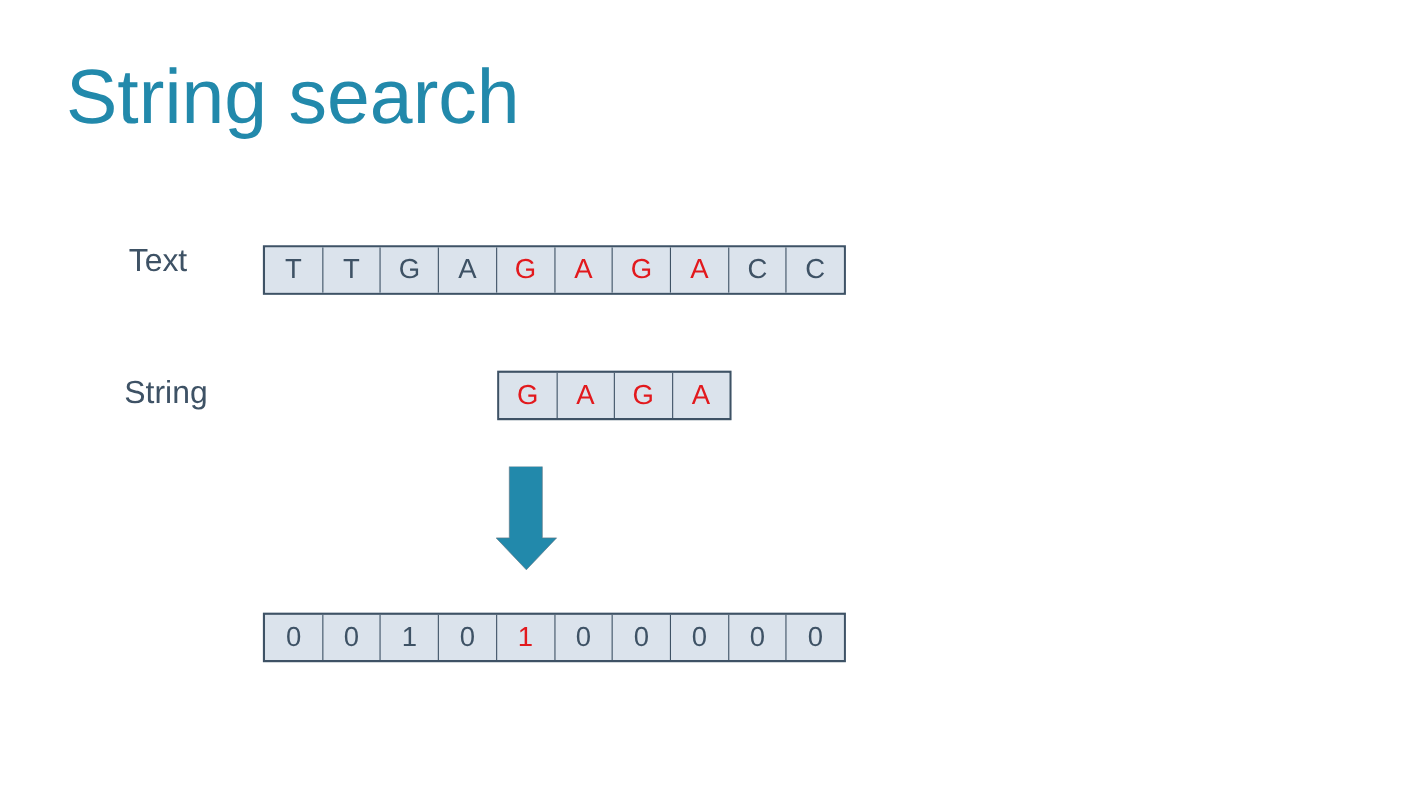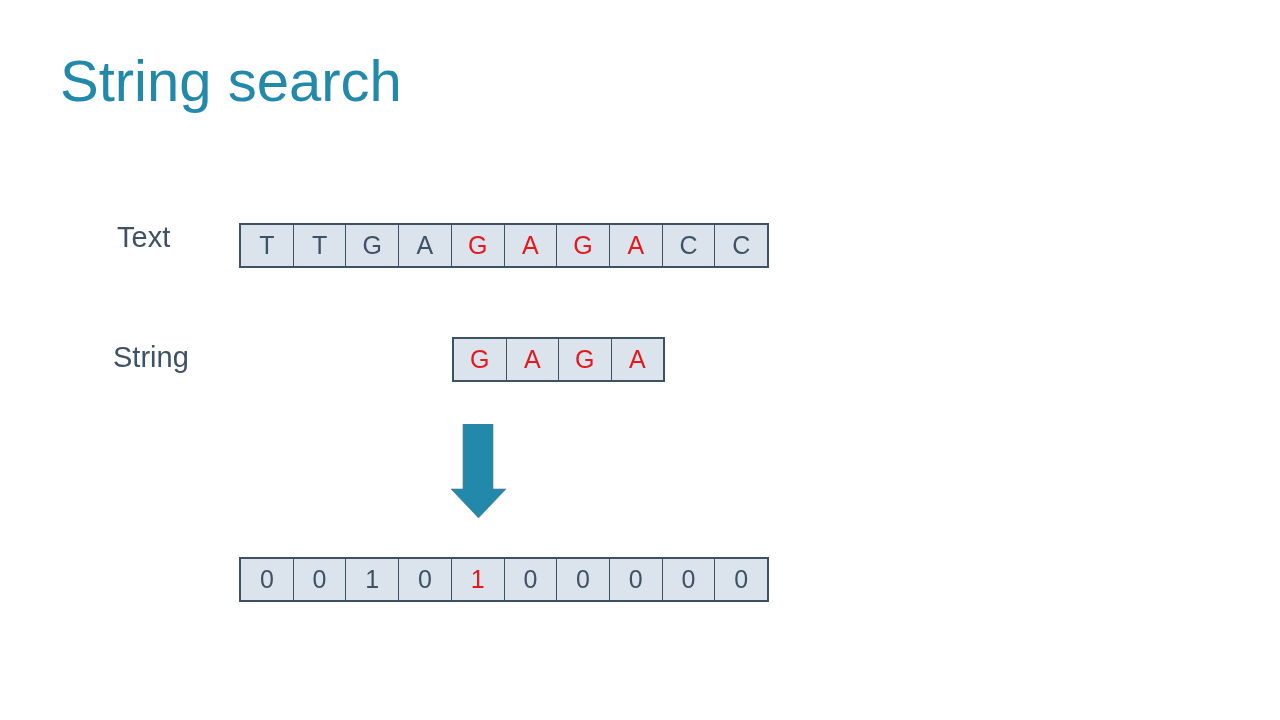--- a/index.html
+++ b/index.html
@@ -13,21 +13,21 @@
     width: 1280px;
     height: 720px;
     background: #ffffff;
     overflow: hidden;
   }
   .title {
     position: absolute;
     left: 60px;
     top: 46px;
     margin: 0;
-    font-size: 58px;
+    font-size: 70px;
     font-weight: 400;
     line-height: 1.2;
     color: #2289ab;
     letter-spacing: 0px;
   }
   .label {
     position: absolute;
     font-size: 29px;
     color: #3e5265;
     line-height: 1.2;

